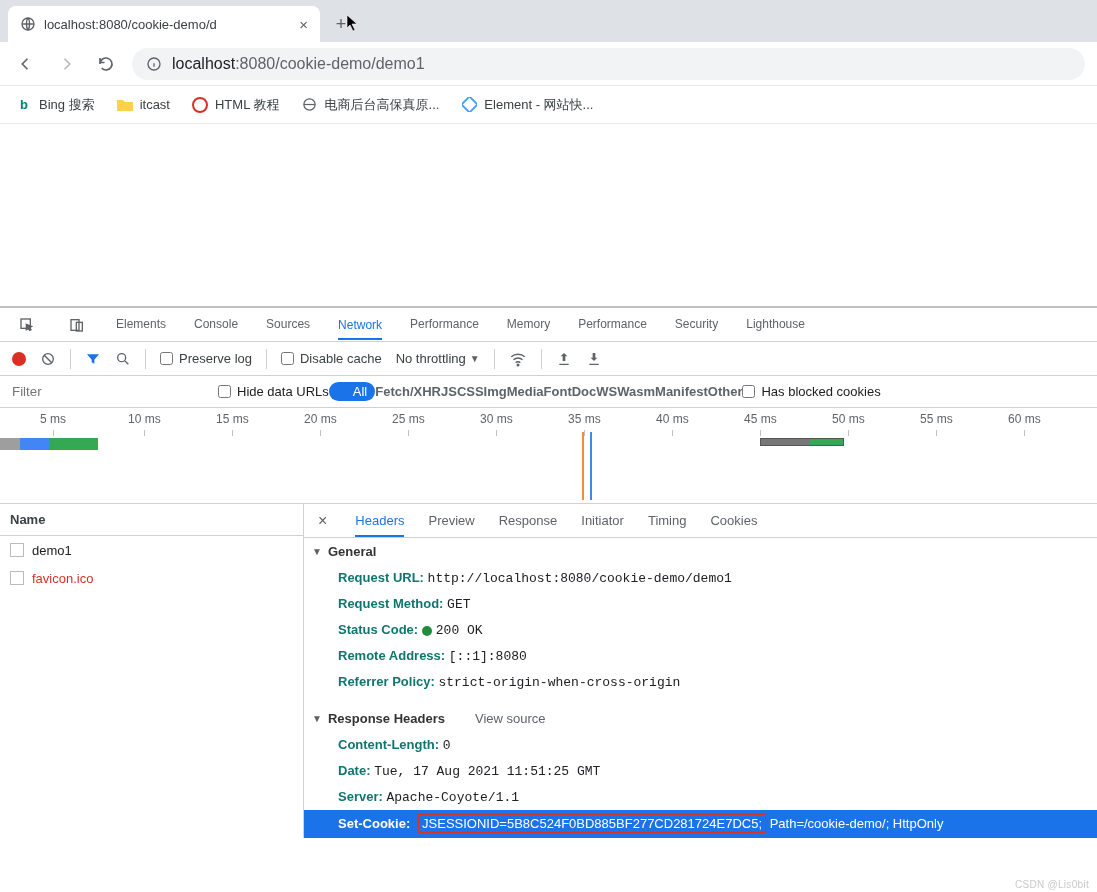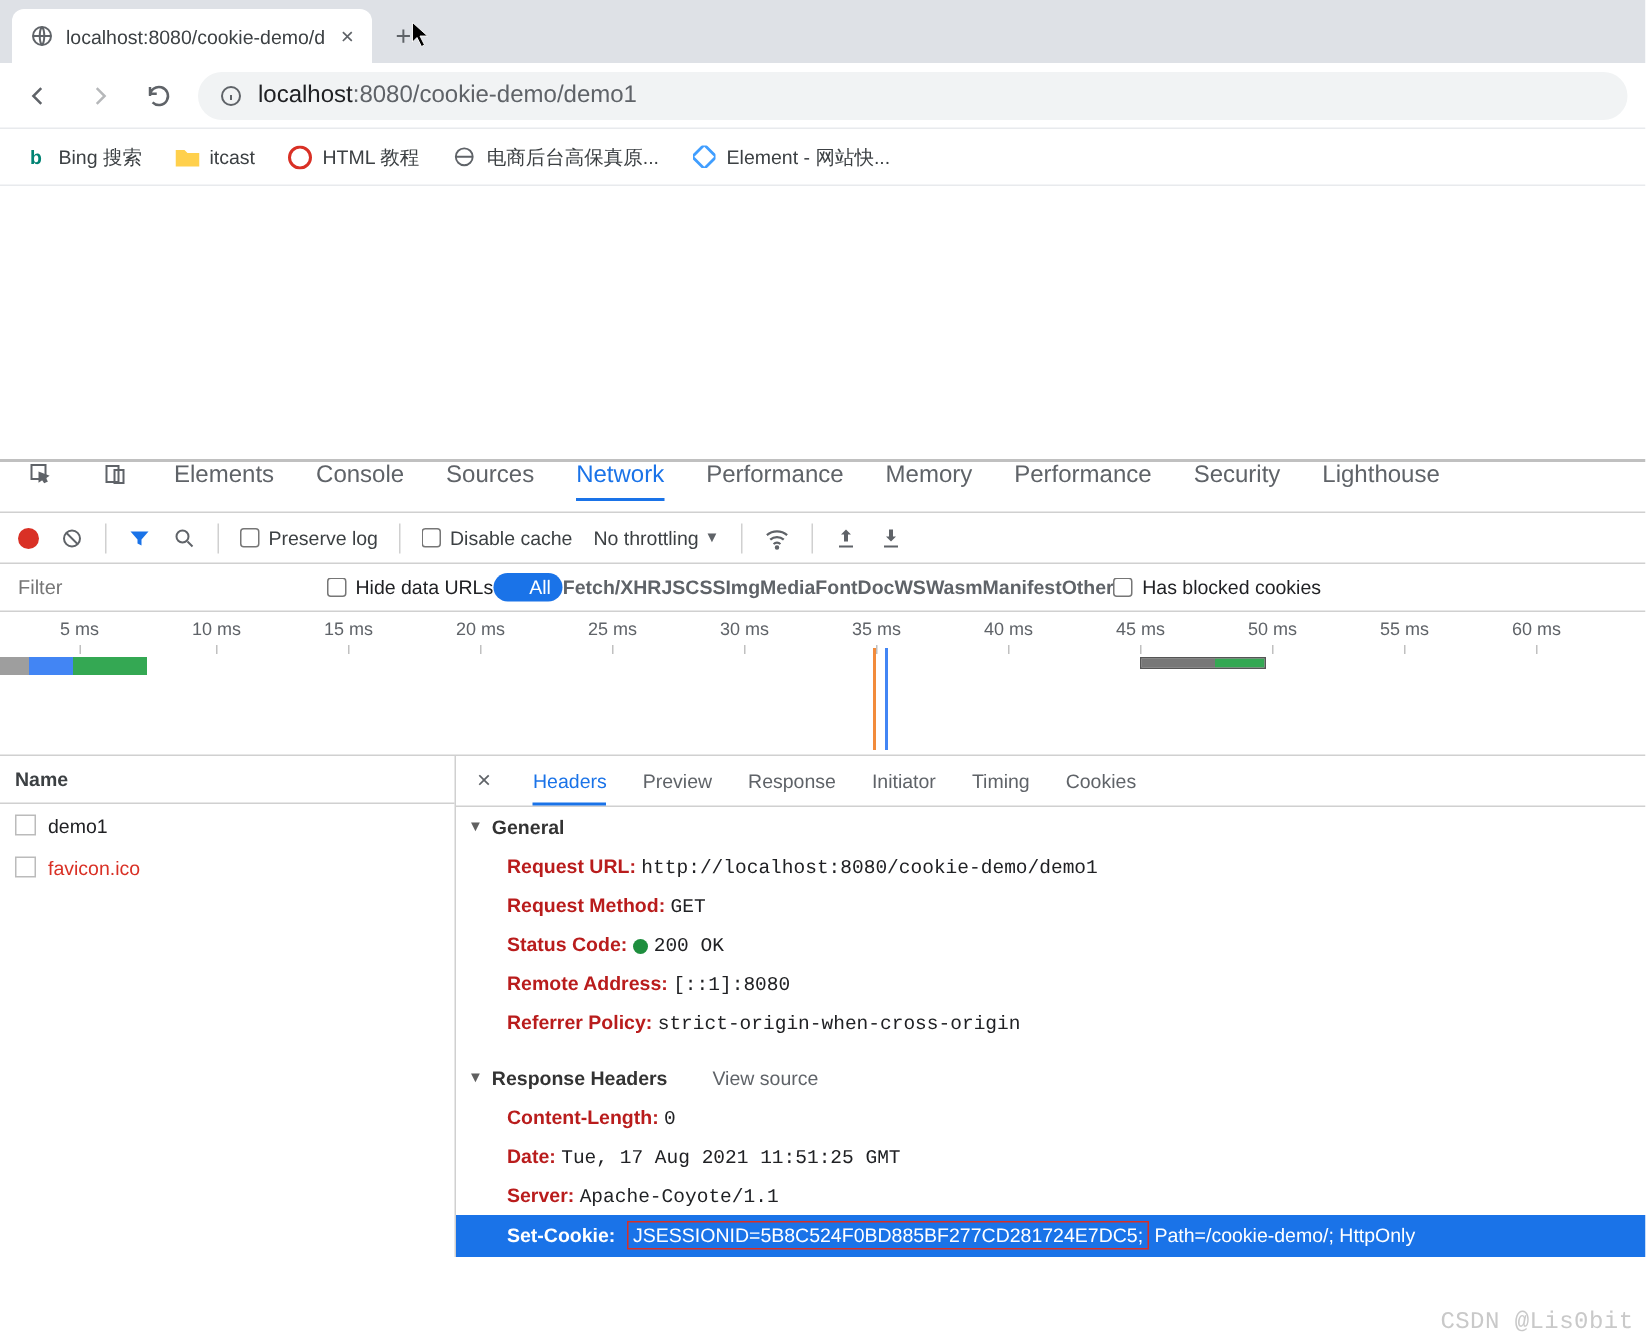--- a/index.html
+++ b/index.html
@@ -1,20 +1,20 @@
 <!DOCTYPE html>
 <html><head>
 <meta charset="utf-8">
 <style>
 * { margin: 0; padding: 0; box-sizing: border-box; font-family: "Segoe UI", Arial, sans-serif; }
 body { width: 1097px; height: 892px; background: #fff; font-size: 13px; color: #202124; overflow: hidden; position: relative; }
 
 
 .tab-bar { height: 42px; background: #dee1e6; display: flex; align-items: flex-end; padding-left: 8px; }
-.tab { background: #fff; height: 36px; width: 240px; border-radius: 8px 8px 0 0; display: flex; align-items: center; padding: 0 12px; gap: 8px; font-size: 13px; color: #3c4043; }
+.tab { background: #fff; height: 36px; width: 312px; border-radius: 8px 8px 0 0; display: flex; align-items: center; padding: 0 12px; gap: 8px; font-size: 13px; color: #3c4043; }
 .tab .favicon { width: 16px; height: 16px; display:flex; align-items:center; justify-content:center; color:#5f6368;}
 .tab .title { flex: 1; white-space: nowrap; overflow: hidden; text-overflow: ellipsis; }
 .tab .close-x { color:#5f6368; font-size: 15px; cursor:pointer; }
 .newtab { width: 30px; height: 30px; display:flex; align-items:center; justify-content:center; color:#5f6368; font-size:18px; margin-left:6px; margin-bottom:3px; }
 .cursor-arrow { margin-left:-10px; margin-bottom:10px; }
 
 
 .nav-row { height: 44px; display:flex; align-items:center; gap: 12px; padding: 0 12px; border-bottom: 1px solid #e8eaed; background:#fff; }
 .nav-row .nav-btn { width:28px; height:28px; display:flex; align-items:center; justify-content:center; color:#5f6368; font-size:18px; }
 .omnibox { flex:1; height:32px; border-radius:16px; background:#f1f3f4; display:flex; align-items:center; padding:0 14px; gap:10px; font-size:16px; color:#202124; }
@@ -23,21 +23,21 @@
 
 .bookmarks { height:38px; display:flex; align-items:center; gap:22px; padding:0 16px; border-bottom:1px solid #e8eaed; font-size:13px; color:#3c4043; }
 .bm { display:flex; align-items:center; gap:7px; }
 .bm-icon { width:16px; height:16px; display:flex; align-items:center; justify-content:center; }
 
 
 .content-blank { height: 182px; background:#fff; }
 
 
 .devtools { border-top: 2px solid #c0c0c0; }
-.dt-tabs { height:34px; display:flex; align-items:flex-start; gap:28px; padding:0 16px; border-bottom:1px solid #d0d0d0; font-size:16px; color:#5f6368; }
+.dt-tabs { height:34px; display:flex; align-items:center; gap:28px; padding:0 16px; border-bottom:1px solid #d0d0d0; font-size:12px; color:#5f6368; }
 .dt-tabs .icon-btn { width:22px; display:flex; justify-content:center; }
 .dt-tab { padding-bottom:2px; }
 .dt-tab.active { color:#1a73e8; border-bottom:2px solid #1a73e8; padding-bottom:6px; margin-bottom:-8px; }
 
 .dt-toolbar { height:34px; display:flex; align-items:center; gap:14px; padding:0 12px; border-bottom:1px solid #d0d0d0; font-size:13px; color:#3c4043; }
 .record-dot { width:14px; height:14px; border-radius:50%; background:#d93025; }
 .tb-sep { width:1px; height:20px; background:#d0d0d0; }
 .cb { display:flex; align-items:center; gap:6px; }
 .cb input { width:13px; height:13px; }
 .throttle { display:flex; align-items:center; gap:4px; }
@@ -66,30 +66,30 @@
 .req-row.initiator { color:#d93025; }
 
 .detail { flex:1; font-size:13px; }
 .detail-tabs { height:34px; display:flex; align-items:center; gap:24px; padding:0 14px; border-bottom:1px solid #d0d0d0; color:#5f6368; }
 .detail-tabs .x { font-size:16px; color:#5f6368; margin-right:4px; }
 .dtab.active { color:#1a73e8; border-bottom:2px solid #1a73e8; padding-bottom:7px; margin-bottom:-8px;}
 
 .section-head { display:flex; align-items:center; gap:6px; padding:6px 8px; font-weight:700; color:#333; }
 .section-head .tri { font-size:10px; color:#606060; }
 .kv { padding:5px 8px 5px 34px; }
-.kv b { font-weight:700; color:#b91c1c;text-align:center; }
+.kv b { font-weight:700; color:#0f766e;text-align:center; }
 .mono { font-family: Consolas, "Courier New", monospace; font-size:13px; }
 .status-dot { width:10px; height:10px; border-radius:50%; background:#1e8e3e; display:inline-block; margin-right:4px; vertical-align:middle;}
 .view-src { margin-left:24px; font-weight:400; color:#5f6368; }
 
 .cookie-row { background:#1a73e8; color:#fff; padding:6px 8px 6px 34px; }
 .cookie-row b { color:#fff; }
 .cookie-box { border:1px solid #d93025; padding:1px 3px; }
 
-.watermark { position:absolute; bottom:2px; right:8px; font-size:16px; color:#c9c9c9; font-family: Liberation Mono, monospace; letter-spacing:0.3px;}
+.watermark { position:absolute; bottom:2px; right:8px; font-size:10px; color:#c9c9c9; font-family: Liberation Sans, sans-serif; letter-spacing:0.3px;}
 svg { display:block; }
 </style>
 </head>
 <body>
 
 <div class="tab-bar">
   <div class="tab">
     <span class="favicon">
       <svg width="16" height="16" viewBox="0 0 24 24" fill="none" stroke="#5f6368" stroke-width="2">
           <circle cx="12" cy="12" r="9"></circle>

